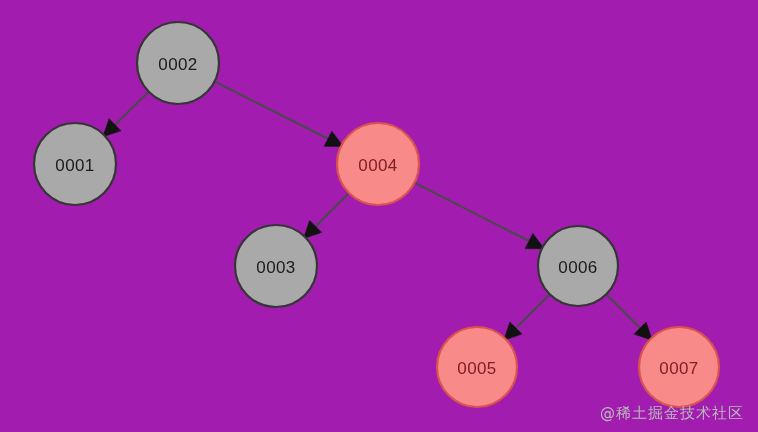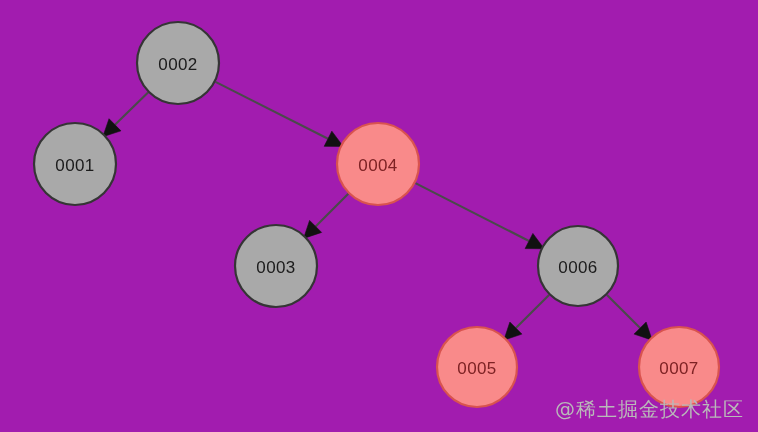--- a/index.html
+++ b/index.html
@@ -44,21 +44,21 @@
     fill: #111111;
     stroke: #111111;
     stroke-width: 0.6;
     stroke-linejoin: miter;
   }
   .watermark {
     position: absolute;
     right: 14px;
     bottom: 9px;
     font-family: "DejaVu Sans", "Liberation Sans", sans-serif;
-    font-size: 20px;
+    font-size: 15px;
     color: #b9b9b9;
     letter-spacing: 1px;
     white-space: nowrap;
     pointer-events: none;
     user-select: none;
   }
 </style>
 </head>
 <body>
 

